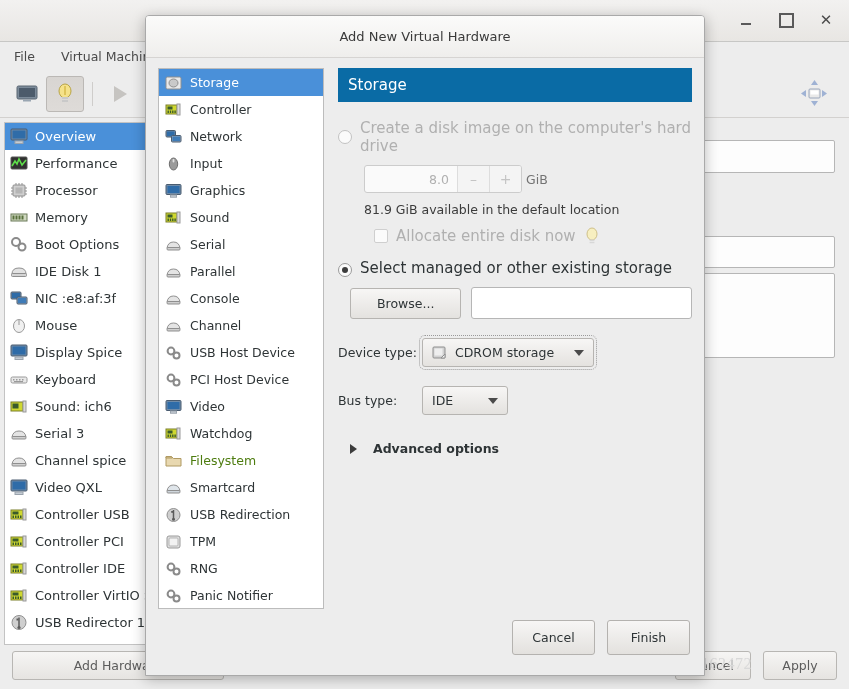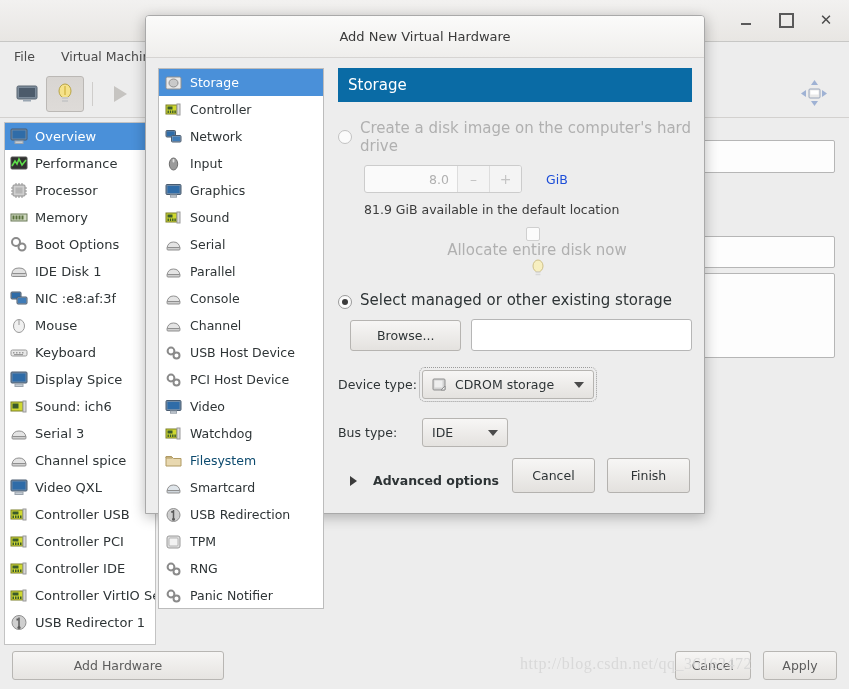--- a/index.html
+++ b/index.html
@@ -106,21 +106,21 @@
   .watermark {
     position: absolute; left: 520px; top: 655px;
     font-family: "Liberation Serif", "DejaVu Serif", serif;
     font-size: 16px; color: #d9d9d9; letter-spacing: 0.5px;
     white-space: nowrap; pointer-events: none;
   }
 
   
   .dialog {
     position: absolute; left: 145px; top: 15px;
-    width: 560px; height: 499px;
+    width: 560px; height: 661px;
     background: #ededed;
     border: 1px solid #a9a9a9;
     border-radius: 4px 4px 0 0;
     box-shadow: 0 3px 14px rgba(0,0,0,0.28);
     display: flex; flex-direction: column;
   }
   .dlg-titlebar {
     flex: 0 0 42px; height: 42px;
     background: linear-gradient(to bottom,#fbfbfa,#efeeec);
     border-bottom: 1px solid #d6d4d2;
@@ -135,21 +135,21 @@
     width: 166px; flex: 0 0 166px;
     background: #ffffff; border: 1px solid #bcbcbc;
     overflow: hidden; height: 541px;
   }
   .dev-item {
     display: flex; align-items: center; gap: 8px;
     height: 27px; padding-left: 6px; font-size: 12.5px; color: #2e3436;
     white-space: nowrap;
   }
   .dev-item.sel { background: #4a90d9; color: #ffffff; }
-  .dev-item.disabled { color: #0c4a6e; }
+  .dev-item.disabled { color: #4d7c0f; }
 
   .dlg-pane { flex: 1 1 auto; padding-left: 14px; }
   .pane-header {
     background: #0a6ba5; color: #ffffff;
     font-size: 15px; padding: 8px 10px; height: 34px;
     display: flex; align-items: center;
   }
 
   .row { display: flex; align-items: center; }
   .radio {
@@ -173,25 +173,25 @@
   .spin-val {
     width: 92px; text-align: right; padding: 0 8px;
     display: flex; align-items: center; justify-content: flex-end;
     color: #b0b0b0; font-size: 12.5px;
   }
   .spin-btn {
     width: 32px; display: flex; align-items: center; justify-content: center;
     border-left: 1px solid #dddddd; color: #c4c4c4; font-size: 14px;
     background: #f4f4f4;
   }
-  .gib { margin-left: 24px; color: #1d4ed8; font-size: 12.5px; }
+  .gib { margin-left: 4px; color: #737373; font-size: 12.5px; }
 
   .avail { margin: 9px 0 0 26px; font-size: 12.5px; color: #3c3c3c; }
 
-  .alloc-row { display: flex; align-items: center; margin: 10px 0 0 36px; flex-direction: column; }
+  .alloc-row { display: flex; align-items: center; margin: 10px 0 0 36px; }
   .checkbox {
     width: 14px; height: 14px; border: 1px solid #cfcfcf;
     border-radius: 2px; background: #fbfbfb; flex: 0 0 14px;
   }
   .bulb { margin-left: 9px; }
 
   .sel-row { margin: 14px 0 0 0; display: flex; align-items: flex-end; }
 
   .browse-row { display: flex; align-items: center; margin: 10px 0 0 12px; gap: 10px; }
   .browse-btn {
@@ -379,41 +379,41 @@
             <svg width="18" height="17" viewBox="0 0 18 17">
                 <ellipse cx="9" cy="9" rx="5.5" ry="6.5" fill="#f0f0f0" stroke="#9a9a9a"></ellipse>
                 <path d="M9 3v5" stroke="#9a9a9a"></path>
               </svg>
           </span>
           <span class="hw-label">Mouse</span>
         </div>
         <div class="hw-item">
           <span>
             <svg width="18" height="17" viewBox="0 0 18 17">
+                <rect x="1" y="1" width="16" height="11" rx="1" fill="#6f8ba8" stroke="#4a5c70"></rect>
+                <rect x="2.5" y="2.5" width="13" height="8" fill="#2f6ca8"></rect>
+                <rect x="5" y="13" width="8" height="2.5" fill="#c6cdd4" stroke="#9aa3ad"></rect>
+              </svg>
+          </span>
+          <span class="hw-label">Display Spice</span>
+        </div>
+        <div class="hw-item">
+          <span>
+            <svg width="18" height="17" viewBox="0 0 18 17">
                 <rect x="1" y="6" width="16" height="6" rx="1.5" fill="#e8e8e8" stroke="#9a9a9a"></rect>
                 <g fill="#9a9a9a">
                   <rect x="3" y="8" width="1.5" height="1.5"></rect>
                   <rect x="6" y="8" width="1.5" height="1.5"></rect>
                   <rect x="9" y="8" width="1.5" height="1.5"></rect>
                   <rect x="12" y="8" width="1.5" height="1.5"></rect>
                   <rect x="4" y="10" width="9" height="1.2"></rect>
                 </g>
               </svg>
           </span>
           <span class="hw-label">Keyboard</span>
-        </div>
-        <div class="hw-item">
-          <span>
-            <svg width="18" height="17" viewBox="0 0 18 17">
-                <rect x="1" y="1" width="16" height="11" rx="1" fill="#6f8ba8" stroke="#4a5c70"></rect>
-                <rect x="2.5" y="2.5" width="13" height="8" fill="#2f6ca8"></rect>
-                <rect x="5" y="13" width="8" height="2.5" fill="#c6cdd4" stroke="#9aa3ad"></rect>
-              </svg>
-          </span>
-          <span class="hw-label">Display Spice</span>
         </div>
         <div class="hw-item">
           <span>
             <svg width="18" height="17" viewBox="0 0 18 17">
                 <rect x="1" y="4" width="12" height="9" fill="#cfd830" stroke="#7a7f2a"></rect>
                 <rect x="2.5" y="5.5" width="6" height="5" fill="#3b5b2a"></rect>
                 <rect x="13" y="3" width="3" height="11" fill="#d8d8d8" stroke="#9a9a9a"></rect>
               </svg>
           </span>
           <span class="hw-label">Sound: ich6</span>

